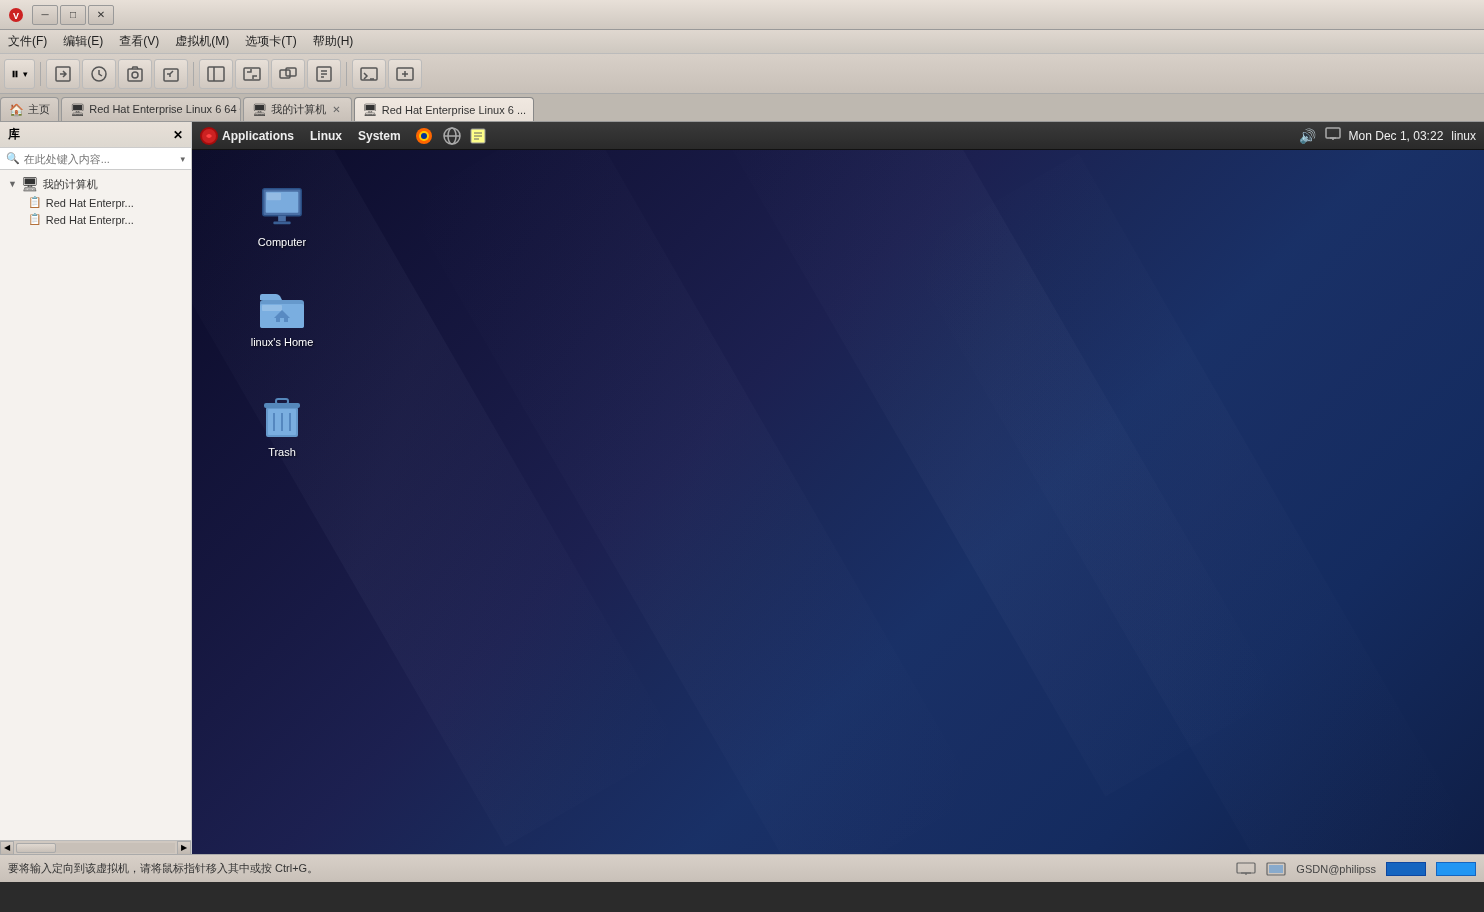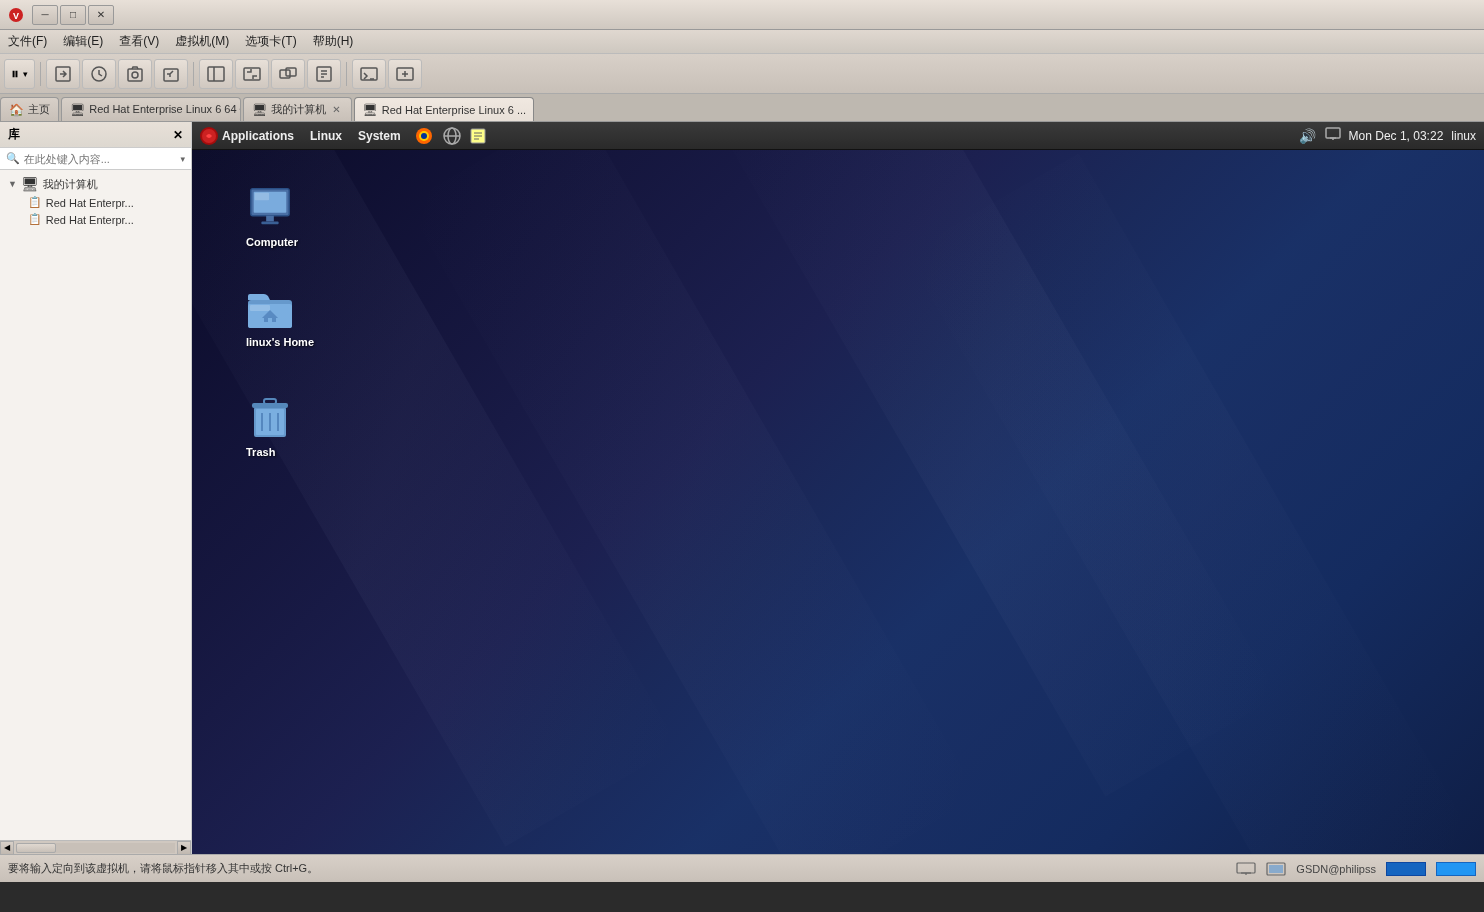--- a/index.html
+++ b/index.html
@@ -186,23 +186,23 @@
     .streak {
       position: absolute;
       background: linear-gradient(135deg, transparent, rgba(150,160,200,0.15), transparent);
       width: 200px; height: 800px;
       transform: rotate(-30deg);
     }
 
     
     .desktop-icon {
       position: absolute;
-      display: flex; flex-direction: column; align-items: flex-start;
+      display: flex; flex-direction: column; align-items: center;
       gap: 4px; cursor: pointer; width: 80px;
-      padding: 4px; border-radius: 4px; font-weight: bold;
+      padding: 4px; border-radius: 4px;
     }
     .desktop-icon .icon-img {
       width: 48px; height: 48px;
       display: flex; align-items: center; justify-content: center;
     }
     .desktop-icon .icon-label {
       font-size: 11px; color: #fff; text-align: center;
       text-shadow: 1px 1px 2px rgba(0,0,0,0.8);
       line-height: 1.2;
     }

